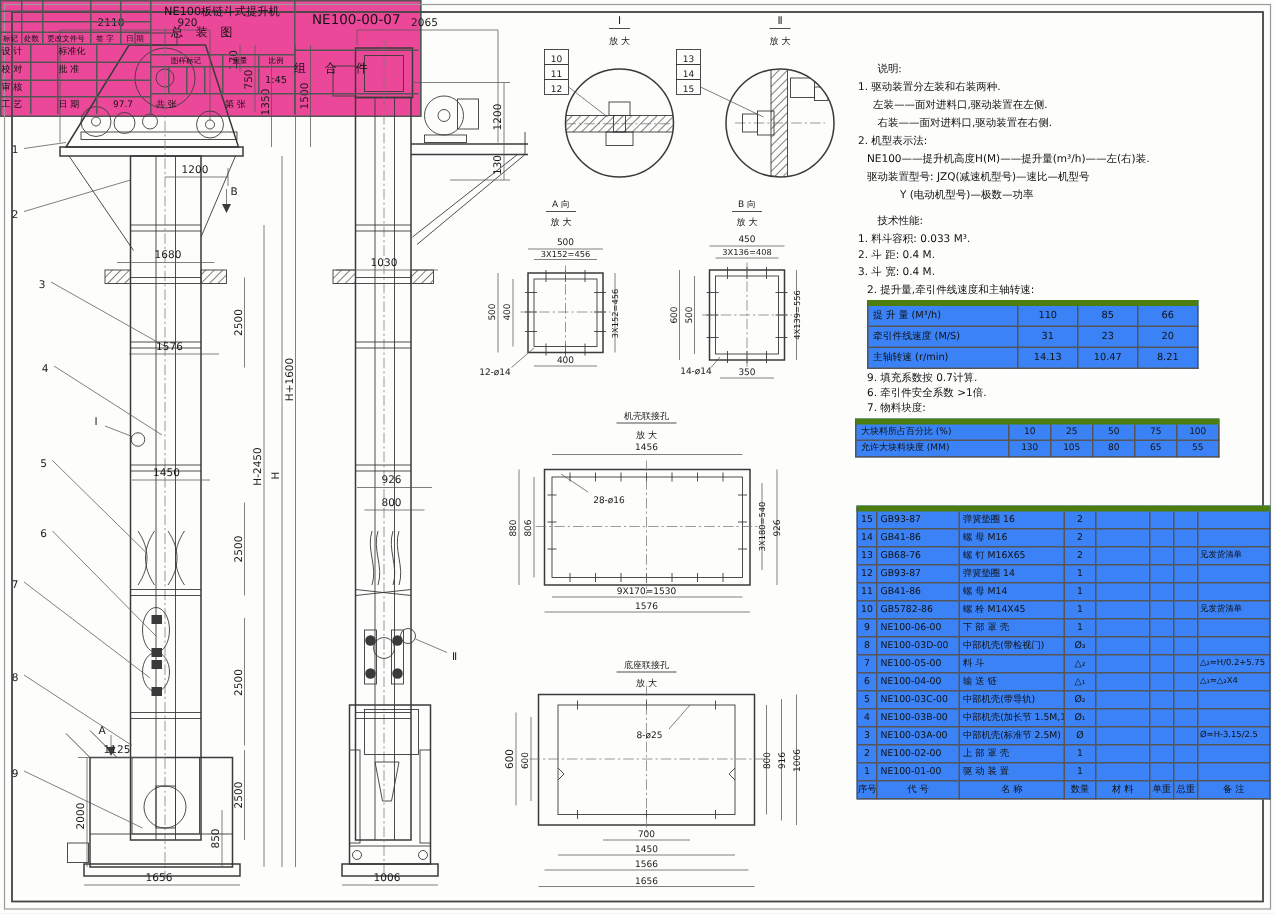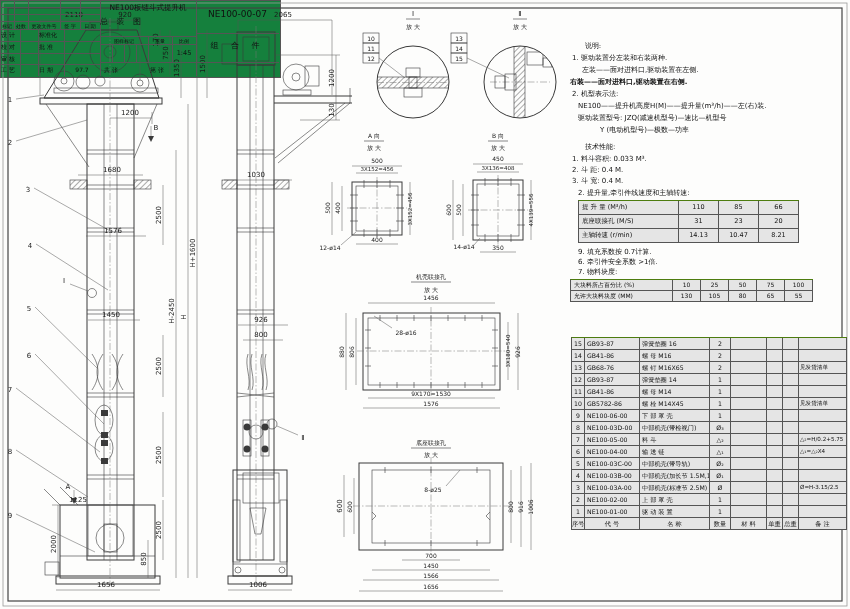--- a/index.html
+++ b/index.html
@@ -8,33 +8,33 @@
   svg{position:absolute;left:0;top:0;}
   svg text{font-family:"DejaVu Sans",sans-serif;font-size:7px;fill:#1a1a1a;text-anchor:middle;}
   svg text.t55{font-size:5.5px;} svg text.t6{font-size:6px;}
   .ln{stroke:#3a3a3a;stroke-width:1;fill:none;}
   .thin{stroke:#3a3a3a;stroke-width:.6;fill:none;}
   .dim{stroke:#555;stroke-width:.5;fill:none;}
   .cl{stroke:#777;stroke-width:.5;stroke-dasharray:7 2 1.5 2;fill:none;}
   .dark{fill:#3a3a3a;stroke:none;}
   .abs{position:absolute;}
   .nline{position:absolute;white-space:nowrap;font-size:7px;line-height:8px;color:#111;}
-  .tbl{position:absolute;display:grid;border-top:1px solid #4d7c0f;border-left:1px solid #555;background:#e5e5e5;}
+  .tbl{position:absolute;display:grid;border-top:4px solid #4d7c0f;border-left:1px solid #555;background:#3b82f6;}
   .tc{border-right:1px solid #555;border-bottom:1px solid #555;font-size:6.5px;line-height:13px;
       text-align:center;overflow:hidden;white-space:nowrap;}
   .tc.lab{text-align:left;padding-left:3px;}
   #speed{left:578px;top:200px;grid-template-columns:100px 40px 40px 40px;grid-auto-rows:14px;}
   #speed .tc{line-height:13px;}
   #lump{left:570px;top:279px;grid-template-columns:102px 28px 28px 28px 28px 28px;grid-auto-rows:11px;}
   #lump .tc{line-height:10px;font-size:6px;}
   #bom{left:571px;top:337px;grid-template-columns:13px 55px 70px 21px 36px 16px 16px 48px;grid-auto-rows:12px;}
   #bom .tc{font-size:6.2px;line-height:11px;}
   #bom .tc.lab{padding-left:2px;}
   #bom .tc.rem{font-size:5.6px;text-align:left;padding-left:1px;}
-  #tblock{left:567px;top:529px;width:279px;height:76px;border:1px solid #555;background:#15803d;}
+  #tblock{left:567px;top:529px;width:279px;height:76px;border:1px solid #555;background:#ec4899;}
   .tbv{position:absolute;width:1px;background:#555;}
   .tbh{position:absolute;height:1px;background:#555;}
   .tbl-lab{position:absolute;font-size:6px;line-height:8px;white-space:nowrap;color:#111;}
   .tbl-lab.c5{font-size:5px;}
 </style>
 </head>
 <body>
 
 <div id="sheet">
 
@@ -495,41 +495,41 @@
     <text x="431" y="568" class="t6">1450</text>
     <text x="431" y="578" class="t6">1566</text>
     <text x="431" y="589" class="t6">1656</text>
   </g>
 </svg>
 
 <div class="abs" style="left:570px;top:40px;width:276px;height:260px;">
   <div class="nline" style="left:15px;top:2px;font-family:Liberation Serif, serif;">说明:</div>
   <div class="nline" style="left:2px;top:14px;">1. 驱动装置分左装和右装两种.</div>
   <div class="nline" style="left:12px;top:26px;">左装——面对进料口,驱动装置在左侧.</div>
-  <div class="nline" style="left:0;top:38px;font-weight:bold;">右装——面对进料口,驱动装置在右侧.</div>
+  <div class="nline" style="left:15px;top:38px;">右装——面对进料口,驱动装置在右侧.</div>
   <div class="nline" style="left:2px;top:50px;">2. 机型表示法:</div>
   <div class="nline" style="left:8px;top:62px;">NE100——提升机高度H(M)——提升量(m³/h)——左(右)装.</div>
   <div class="nline" style="left:8px;top:74px;">驱动装置型号: JZQ(减速机型号)—速比—机型号</div>
   <div class="nline" style="left:30px;top:86px;">Y (电动机型号)—极数—功率</div>
   <div class="nline" style="left:15px;top:103px;">技术性能:</div>
   <div class="nline" style="left:2px;top:115px;">1. 料斗容积: 0.033 M³.</div>
   <div class="nline" style="left:2px;top:126px;">2. 斗    距: 0.4 M.</div>
   <div class="nline" style="left:2px;top:137px;">3. 斗    宽: 0.4 M.</div>
   <div class="nline" style="left:8px;top:149px;">2. 提升量,牵引件线速度和主轴转速:</div>
   <div class="nline" style="left:8px;top:208px;">9. 填充系数按 0.7计算.</div>
   <div class="nline" style="left:8px;top:218px;">6. 牵引件安全系数 &gt;1倍.</div>
   <div class="nline" style="left:8px;top:228px;">7. 物料块度:</div>
 </div>
 
 <div id="speed" class="tbl">
   <span class="tc lab">提 升 量  (M³/h)</span>
   <span class="tc">110</span>
   <span class="tc">85</span>
   <span class="tc">66</span>
-  <span class="tc lab">底座联接孔 (M/S)</span>
+  <span class="tc lab">牵引件线速度 (M/S)</span>
   <span class="tc">31</span>
   <span class="tc">23</span>
   <span class="tc">20</span>
   <span class="tc lab">主轴转速 (r/min)</span>
   <span class="tc">14.13</span>
   <span class="tc">10.47</span>
   <span class="tc">8.21</span>
 </div>
 
 <div id="lump" class="tbl">
@@ -714,25 +714,25 @@
   <div class="tbl-lab" style="left:1px;top:31px;">设 计</div>
   <div class="tbl-lab" style="left:39px;top:31px;">标准化</div>
   <div class="tbl-lab" style="left:1px;top:43px;">校 对</div>
   <div class="tbl-lab" style="left:39px;top:43px;">批 准</div>
   <div class="tbl-lab" style="left:1px;top:55px;">审 核</div>
   <div class="tbl-lab" style="left:1px;top:66px;">工 艺</div>
   <div class="tbl-lab" style="left:39px;top:66px;">日 期</div>
   <div class="tbl-lab" style="left:65px;top:66px;width:34px;text-align:center;">97.7</div>
 
   <div class="tbl-lab" style="left:100px;top:4px;width:96px;text-align:center;font-size:7.5px;">NE100板链斗式提升机</div>
-  <div class="tbl-lab" style="left:100px;top:18px;width:96px;font-size:8px;letter-spacing:3px;">总  装  图</div>
+  <div class="tbl-lab" style="left:88px;top:18px;width:96px;text-align:center;font-size:8px;letter-spacing:3px;">总  装  图</div>
   <div class="tbl-lab c5" style="left:100px;top:37px;width:48px;text-align:center;">图样标记</div>
   <div class="tbl-lab c5" style="left:148px;top:37px;width:24px;text-align:center;">重量</div>
   <div class="tbl-lab c5" style="left:172px;top:37px;width:24px;text-align:center;">比例</div>
   <div class="tbl-lab" style="left:172px;top:49px;width:24px;text-align:center;font-size:6.5px;">1:45</div>
   <div class="tbl-lab" style="left:104px;top:66px;">共  张</div>
   <div class="tbl-lab" style="left:150px;top:66px;">第  张</div>
 
   <div class="tbl-lab" style="left:196px;top:10px;width:83px;text-align:center;font-size:9px;">NE100-00-07</div>
-  <div class="tbl-lab" style="left:196px;top:42px;width:83px;text-align:center;font-size:8px;letter-spacing:5px;">组 合 件</div>
+  <div class="tbl-lab" style="left:196px;top:42px;width:83px;text-align:left;font-size:8px;letter-spacing:5px;">组 合 件</div>
 </div>
 
 </div>
 
 </body></html>

